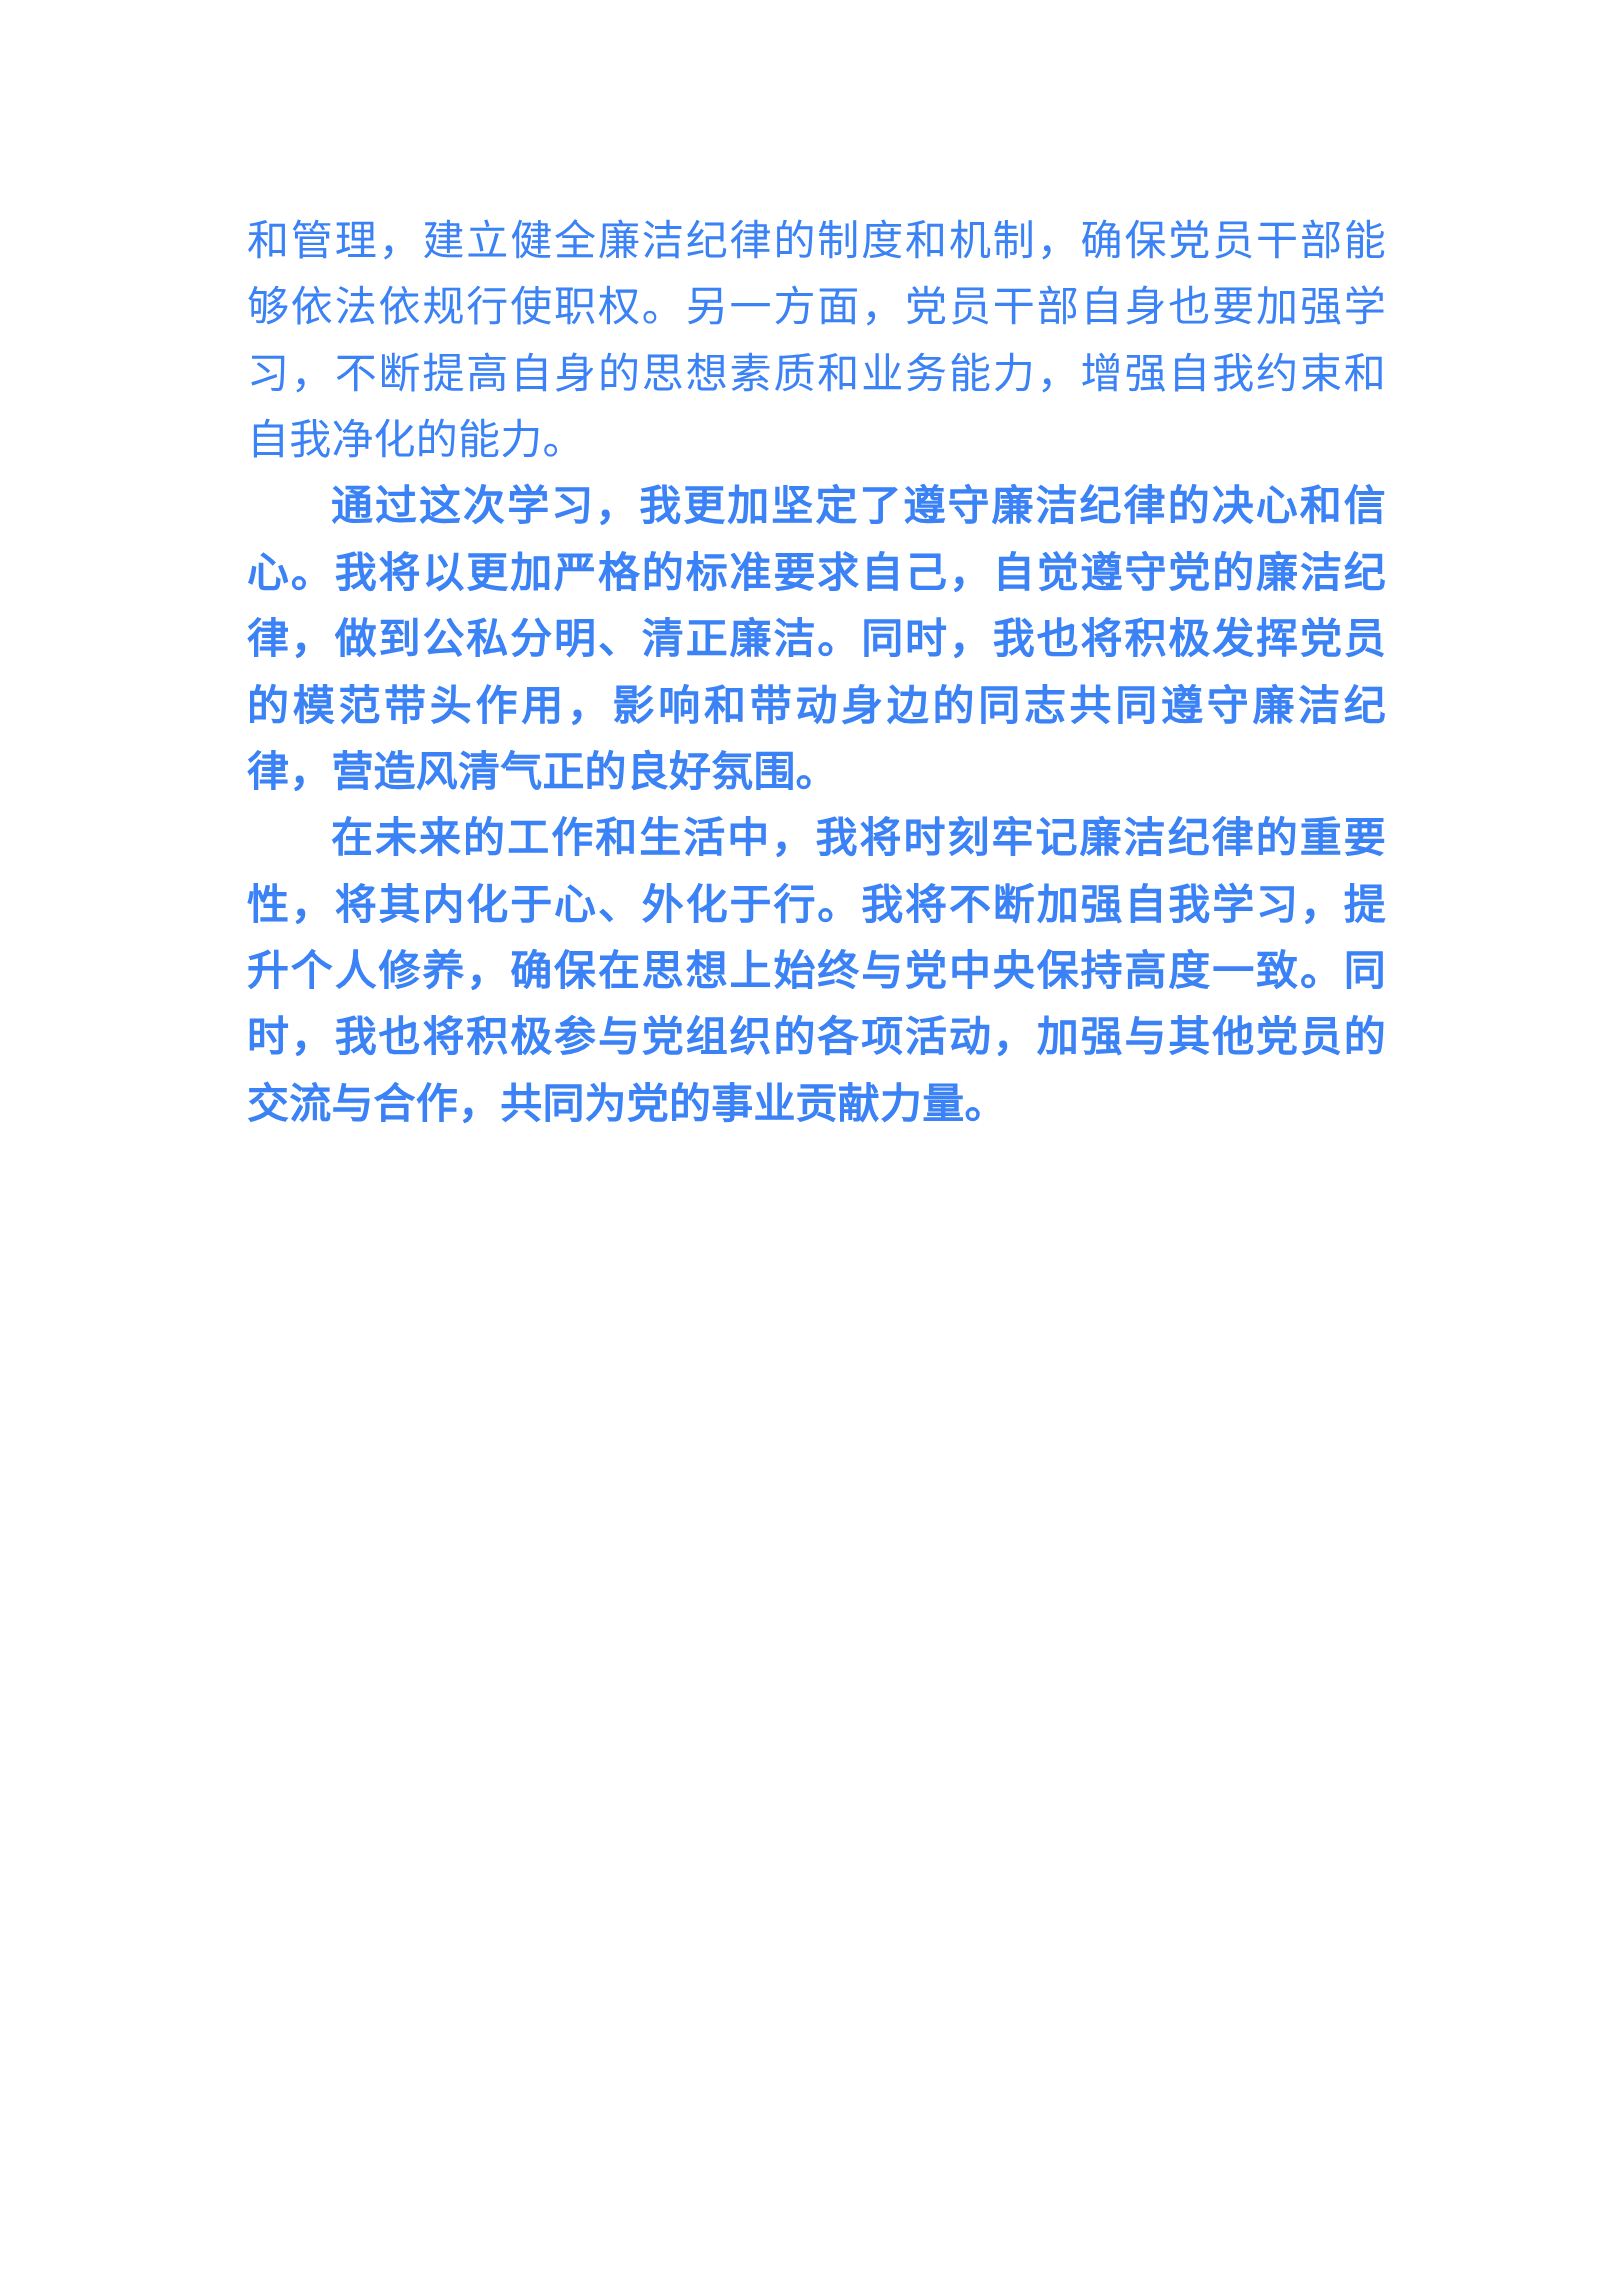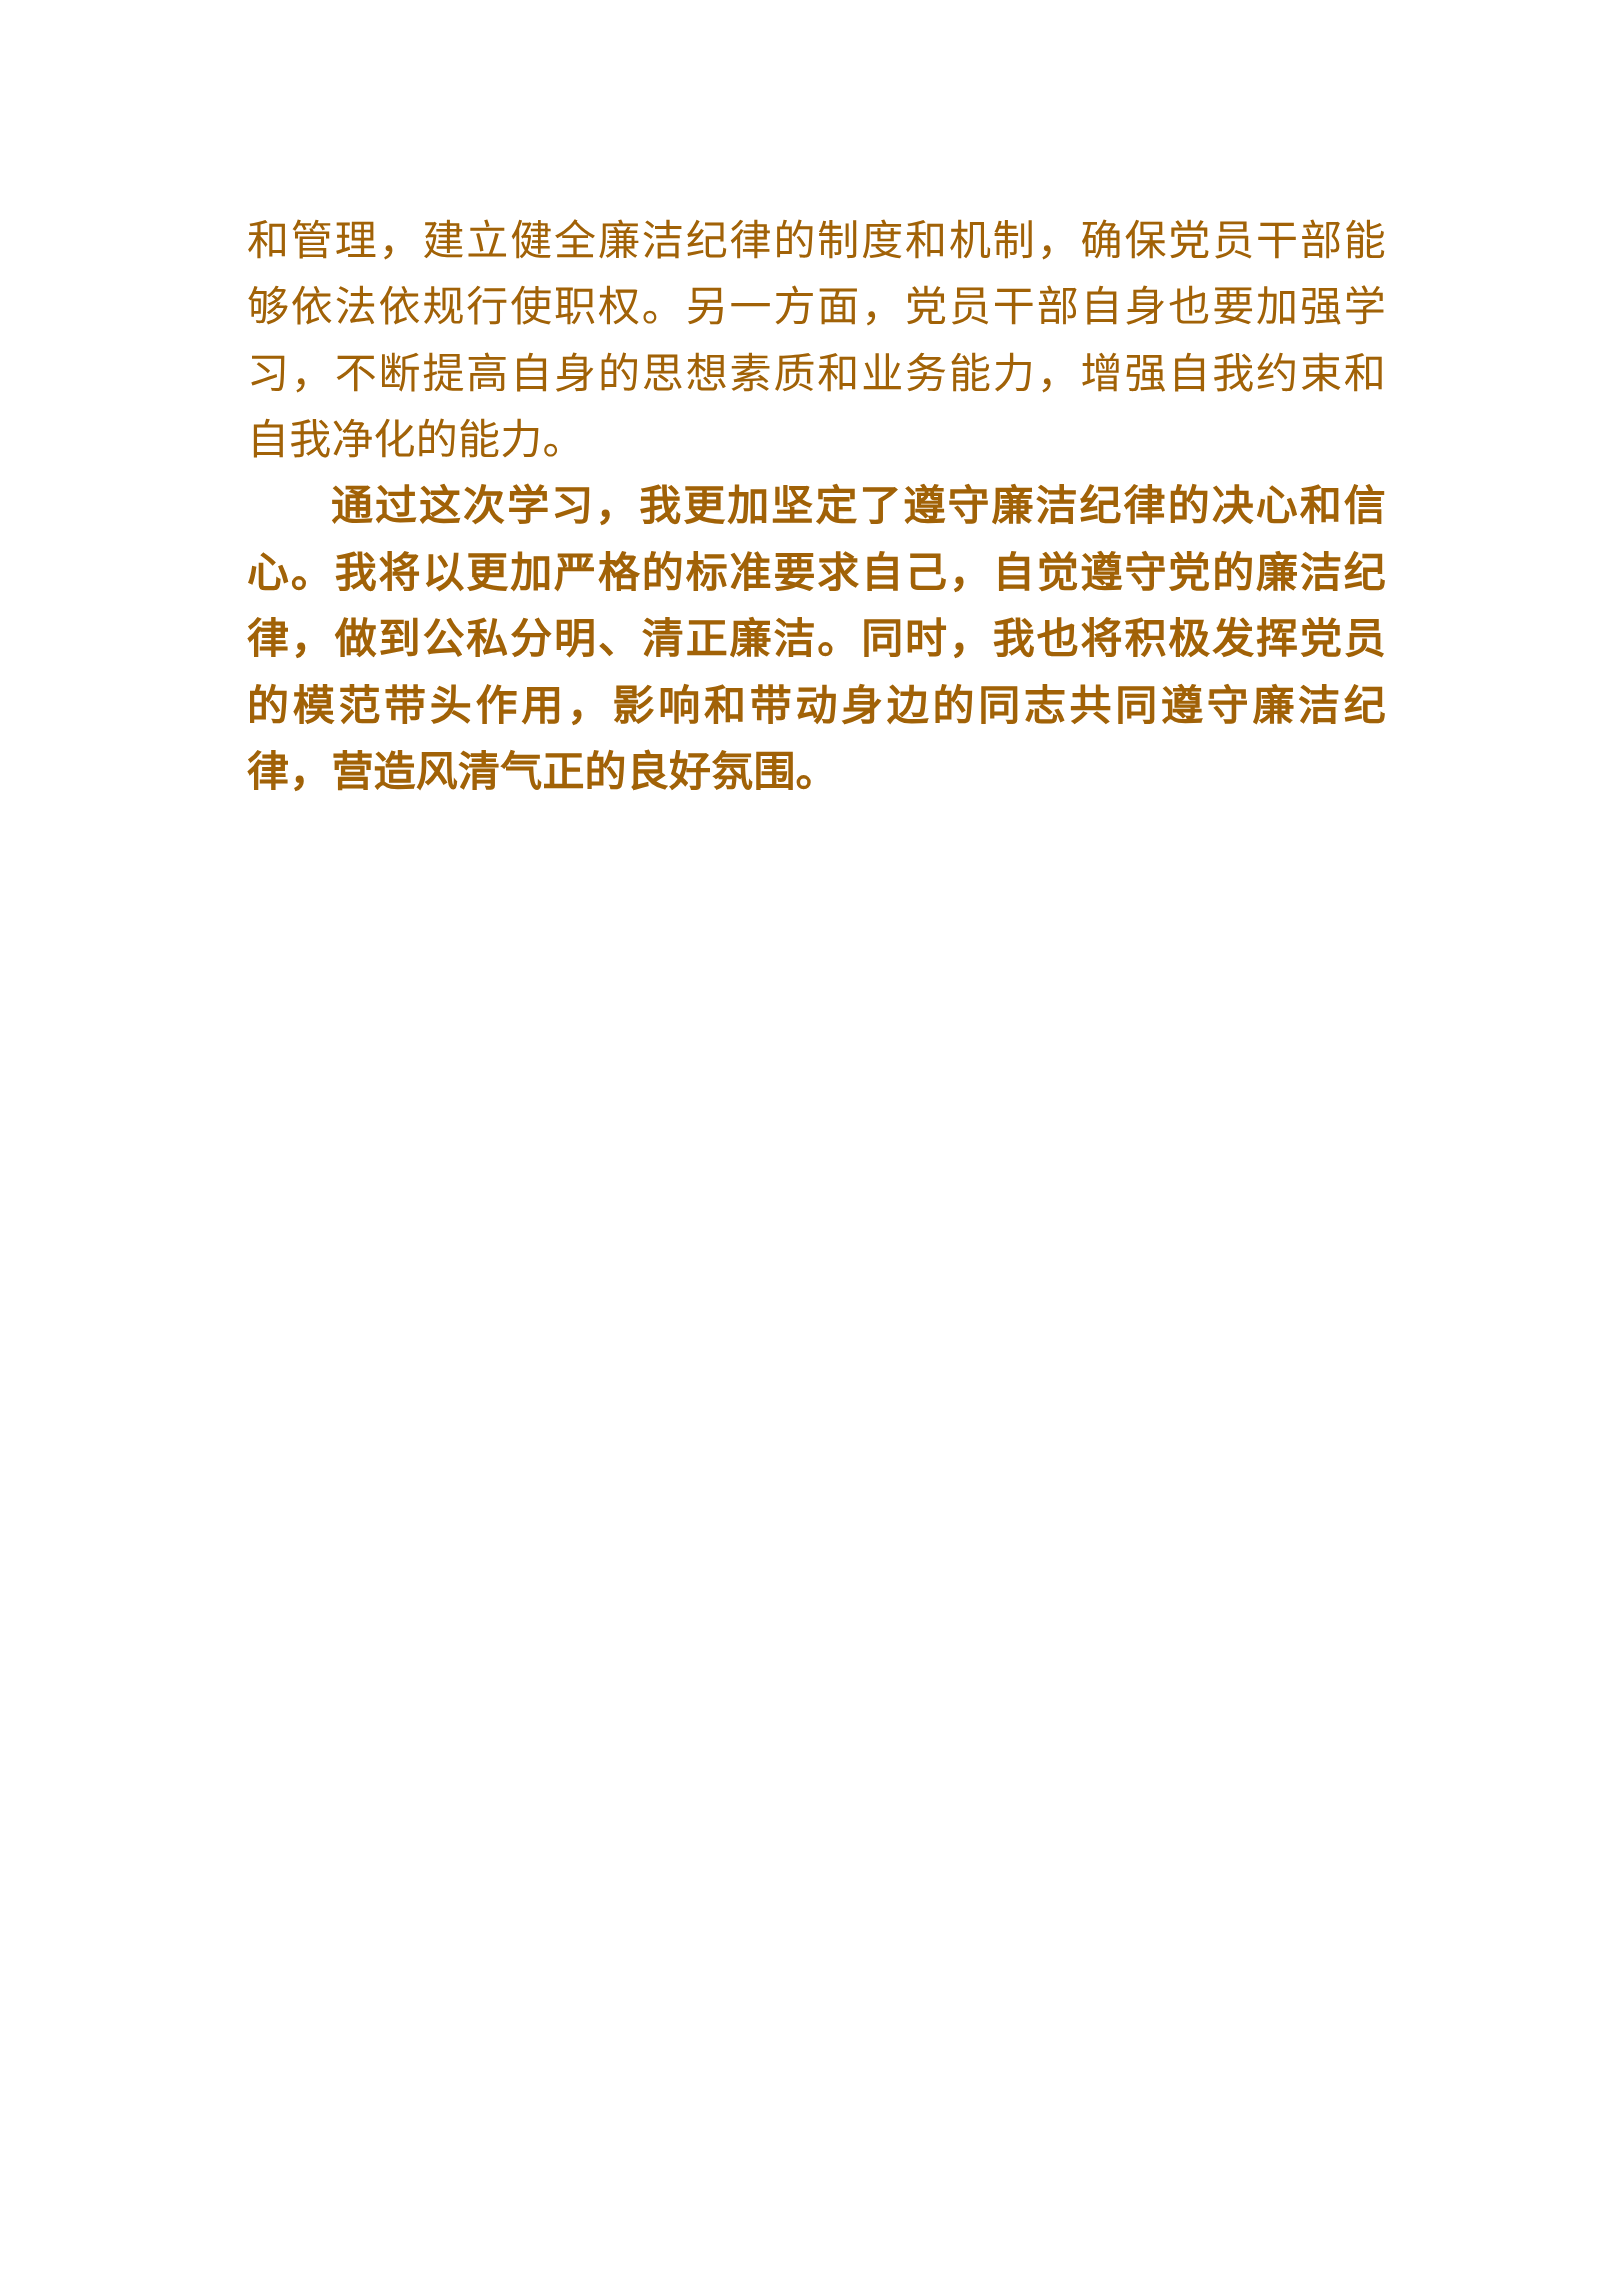--- a/index.html
+++ b/index.html
@@ -20,34 +20,35 @@
   }
   .content {
     position: absolute;
     left: 247px;
     top: 208px;
     width: 1139px;
   }
   .para {
     font-size: 42px;
     line-height: 1.58;
-    color: #a16207;
+    color: #3b82f6;
     text-align: justify;
     text-justify: inter-ideograph;
     margin: 0 0 0 0;
     letter-spacing: 0.2px;
     white-space: pre-wrap;
   }
   .para.indent {
     text-indent: 2em;
     font-weight: bold;
   }
 </style>
 </head>
 <body>
 
 <div class="page">
   <div class="content">
     <p class="para">和管理，建立健全廉洁纪律的制度和机制，确保党员干部能够依法依规行使职权。另一方面，党员干部自身也要加强学习，不断提高自身的思想素质和业务能力，增强自我约束和自我净化的能力。</p>
     <p class="para indent">通过这次学习，我更加坚定了遵守廉洁纪律的决心和信心。我将以更加严格的标准要求自己，自觉遵守党的廉洁纪律，做到公私分明、清正廉洁。同时，我也将积极发挥党员的模范带头作用，影响和带动身边的同志共同遵守廉洁纪律，营造风清气正的良好氛围。</p>
+    <p class="para indent">在未来的工作和生活中，我将时刻牢记廉洁纪律的重要性，将其内化于心、外化于行。我将不断加强自我学习，提升个人修养，确保在思想上始终与党中央保持高度一致。同时，我也将积极参与党组织的各项活动，加强与其他党员的交流与合作，共同为党的事业贡献力量。</p>
   </div>
 </div>
 
 
 </body></html>

